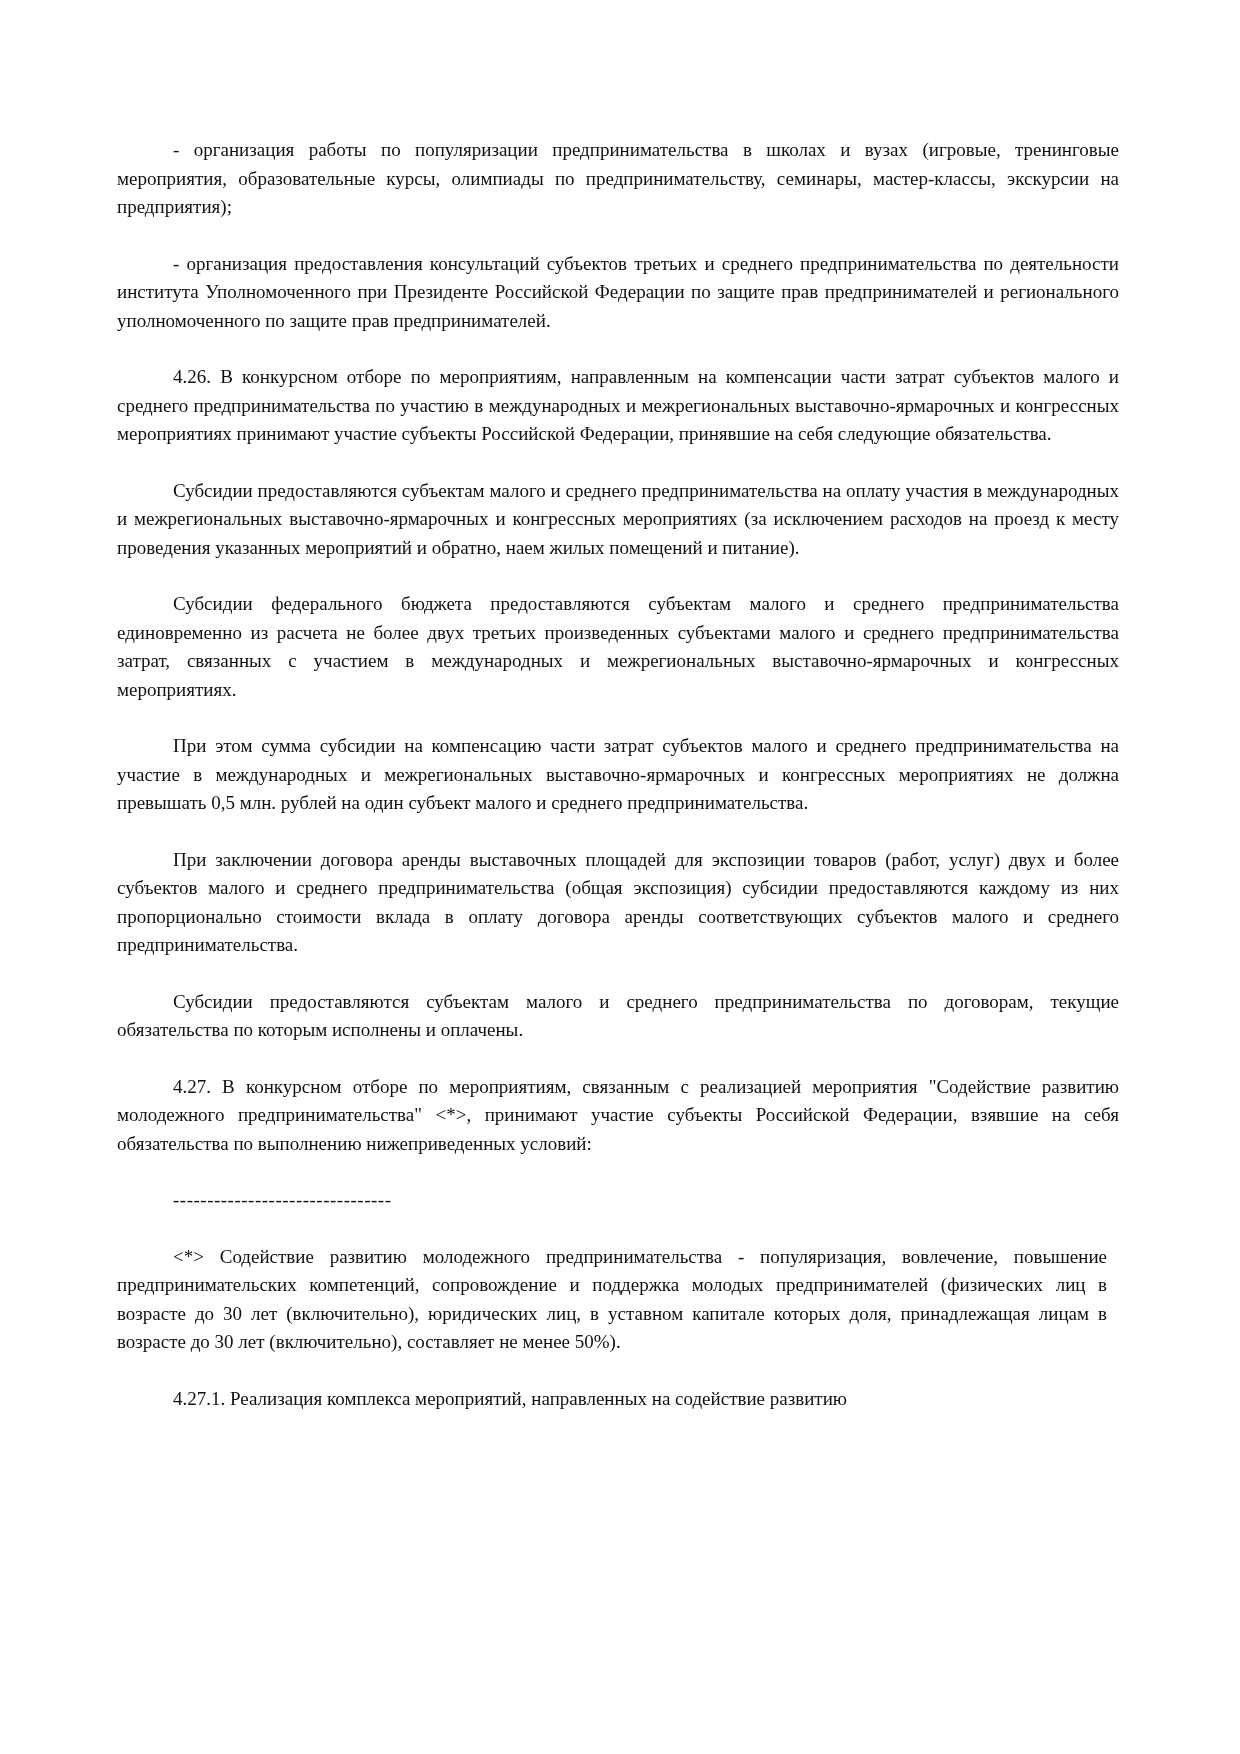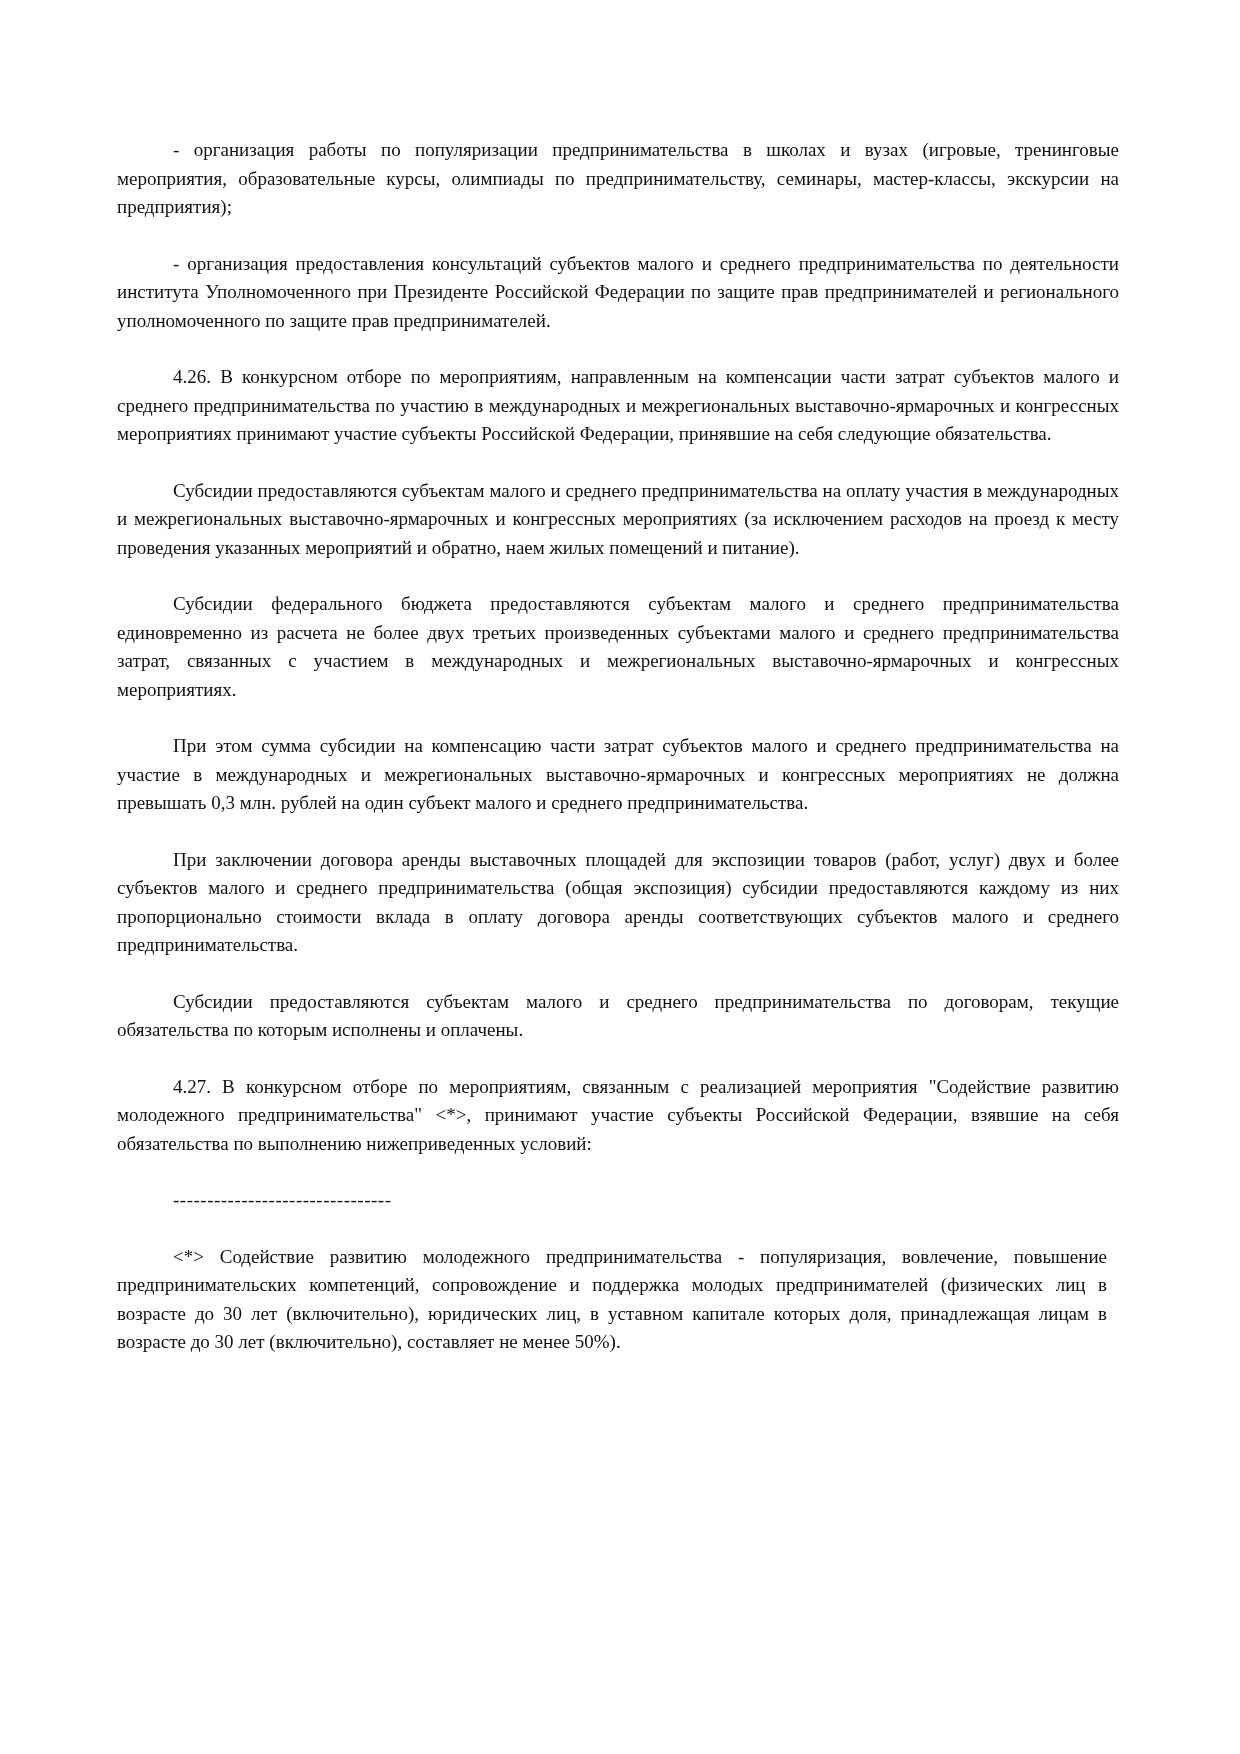--- a/index.html
+++ b/index.html
@@ -39,23 +39,24 @@
       margin: 0 12px 28px 0;
       text-align: justify;
       text-indent: 56px;
     }
   </style>
 </head>
 <body>
 
 <div class="page">
   <p class="para">- организация работы по популяризации предпринимательства в школах и вузах (игровые, тренинговые мероприятия, образовательные курсы, олимпиады по предпринимательству, семинары, мастер-классы, экскурсии на предприятия);</p>
-  <p class="para">- организация предоставления консультаций субъектов малого и среднего предпринимательства по деятельности института Уполномоченного при Президенте Российской Федерации по защите прав предпринимателей и регионального уполномоченного по защите прав предпринимателей.</p>
+  <p class="para">- организация предоставления консультаций субъектов третьих и среднего предпринимательства по деятельности института Уполномоченного при Президенте Российской Федерации по защите прав предпринимателей и регионального уполномоченного по защите прав предпринимателей.</p>
   <p class="para">4.26. В конкурсном отборе по мероприятиям, направленным на компенсации части затрат субъектов малого и среднего предпринимательства по участию в международных и межрегиональных выставочно-ярмарочных и конгрессных мероприятиях принимают участие субъекты Российской Федерации, принявшие на себя следующие обязательства.</p>
   <p class="para">Субсидии предоставляются субъектам малого и среднего предпринимательства на оплату участия в международных и межрегиональных выставочно-ярмарочных и конгрессных мероприятиях (за исключением расходов на проезд к месту проведения указанных мероприятий и обратно, наем жилых помещений и питание).</p>
   <p class="para">Субсидии федерального бюджета предоставляются субъектам малого и среднего предпринимательства единовременно из расчета не более двух третьих произведенных субъектами малого и среднего предпринимательства затрат, связанных с участием в международных и межрегиональных выставочно-ярмарочных и конгрессных мероприятиях.</p>
-  <p class="para">При этом сумма субсидии на компенсацию части затрат субъектов малого и среднего предпринимательства на участие в международных и межрегиональных выставочно-ярмарочных и конгрессных мероприятиях не должна превышать 0,3 млн. рублей на один субъект малого и среднего предпринимательства.</p>
+  <p class="para">При этом сумма субсидии на компенсацию части затрат субъектов малого и среднего предпринимательства на участие в международных и межрегиональных выставочно-ярмарочных и конгрессных мероприятиях не должна превышать 0,5 млн. рублей на один субъект малого и среднего предпринимательства.</p>
   <p class="para">При заключении договора аренды выставочных площадей для экспозиции товаров (работ, услуг) двух и более субъектов малого и среднего предпринимательства (общая экспозиция) субсидии предоставляются каждому из них пропорционально стоимости вклада в оплату договора аренды соответствующих субъектов малого и среднего предпринимательства.</p>
   <p class="para">Субсидии предоставляются субъектам малого и среднего предпринимательства по договорам, текущие обязательства по которым исполнены и оплачены.</p>
   <p class="para">4.27. В конкурсном отборе по мероприятиям, связанным с реализацией мероприятия "Содействие развитию молодежного предпринимательства" &lt;*&gt;, принимают участие субъекты Российской Федерации, взявшие на себя обязательства по выполнению нижеприведенных условий:</p>
   <div class="separator">--------------------------------</div>
   <p class="footnote">&lt;*&gt; Содействие развитию молодежного предпринимательства - популяризация, вовлечение, повышение предпринимательских компетенций, сопровождение и поддержка молодых предпринимателей (физических лиц в возрасте до 30 лет (включительно), юридических лиц, в уставном капитале которых доля, принадлежащая лицам в возрасте до 30 лет (включительно), составляет не менее 50%).</p>
+  <p class="para">4.27.1. Реализация комплекса мероприятий, направленных на содействие развитию</p>
 </div>
 
 </body></html>

